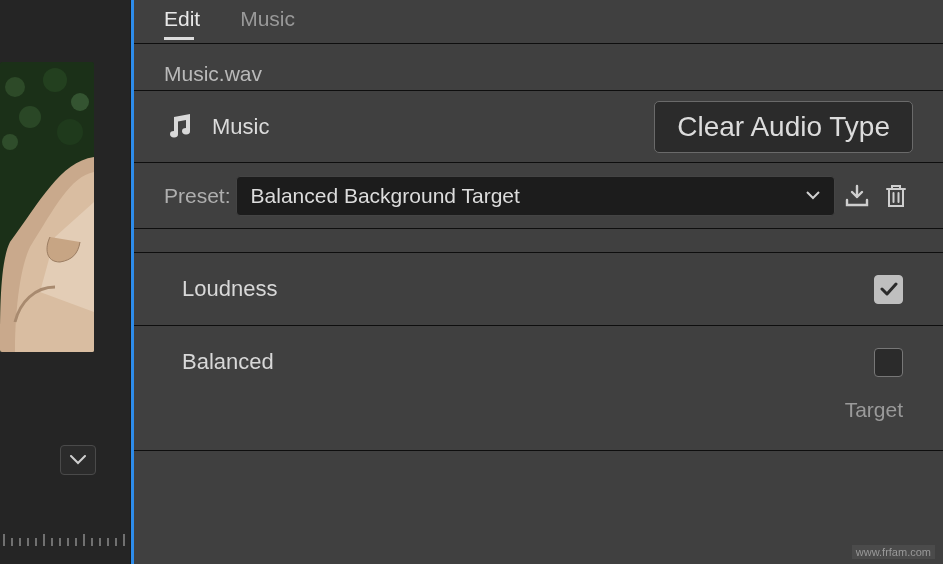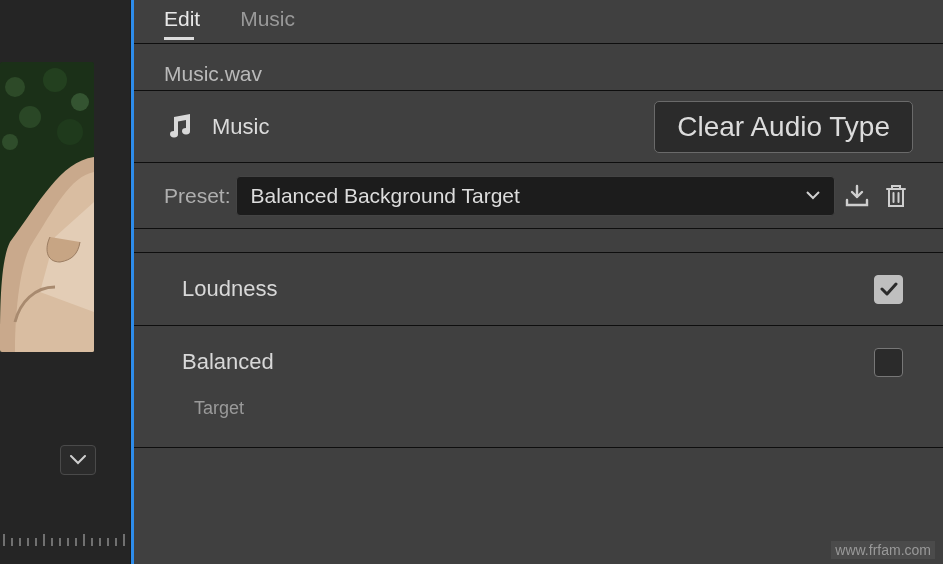--- a/index.html
+++ b/index.html
@@ -137,28 +137,29 @@
     border-radius:4px;
     display:flex;align-items:center;justify-content:center;
     cursor:pointer;
     background:#2b2b2b;
   }
   .checkbox.checked { background:#bfbfbf; border-color:#bfbfbf;}
   .target-row {
     display:flex;
     padding: 0 40px 28px 60px;
     gap: 68px;
-    font-size:18px;
+    font-size:21px;
     color:#9a9a9a;
+    flex-direction:column;
   }
   .target-row .val { color:#8c8c8c; }
   .watermark {
     position:absolute;
     right: 8px; bottom: 5px;
-    font-size:14px;
+    font-size:11px;
     color:#999;
     background:rgba(255,255,255,.06);
     padding:1px 4px;
     text-align:right;
   }
 </style>
 </head>
 <body>
 
 <div class="left-col">

